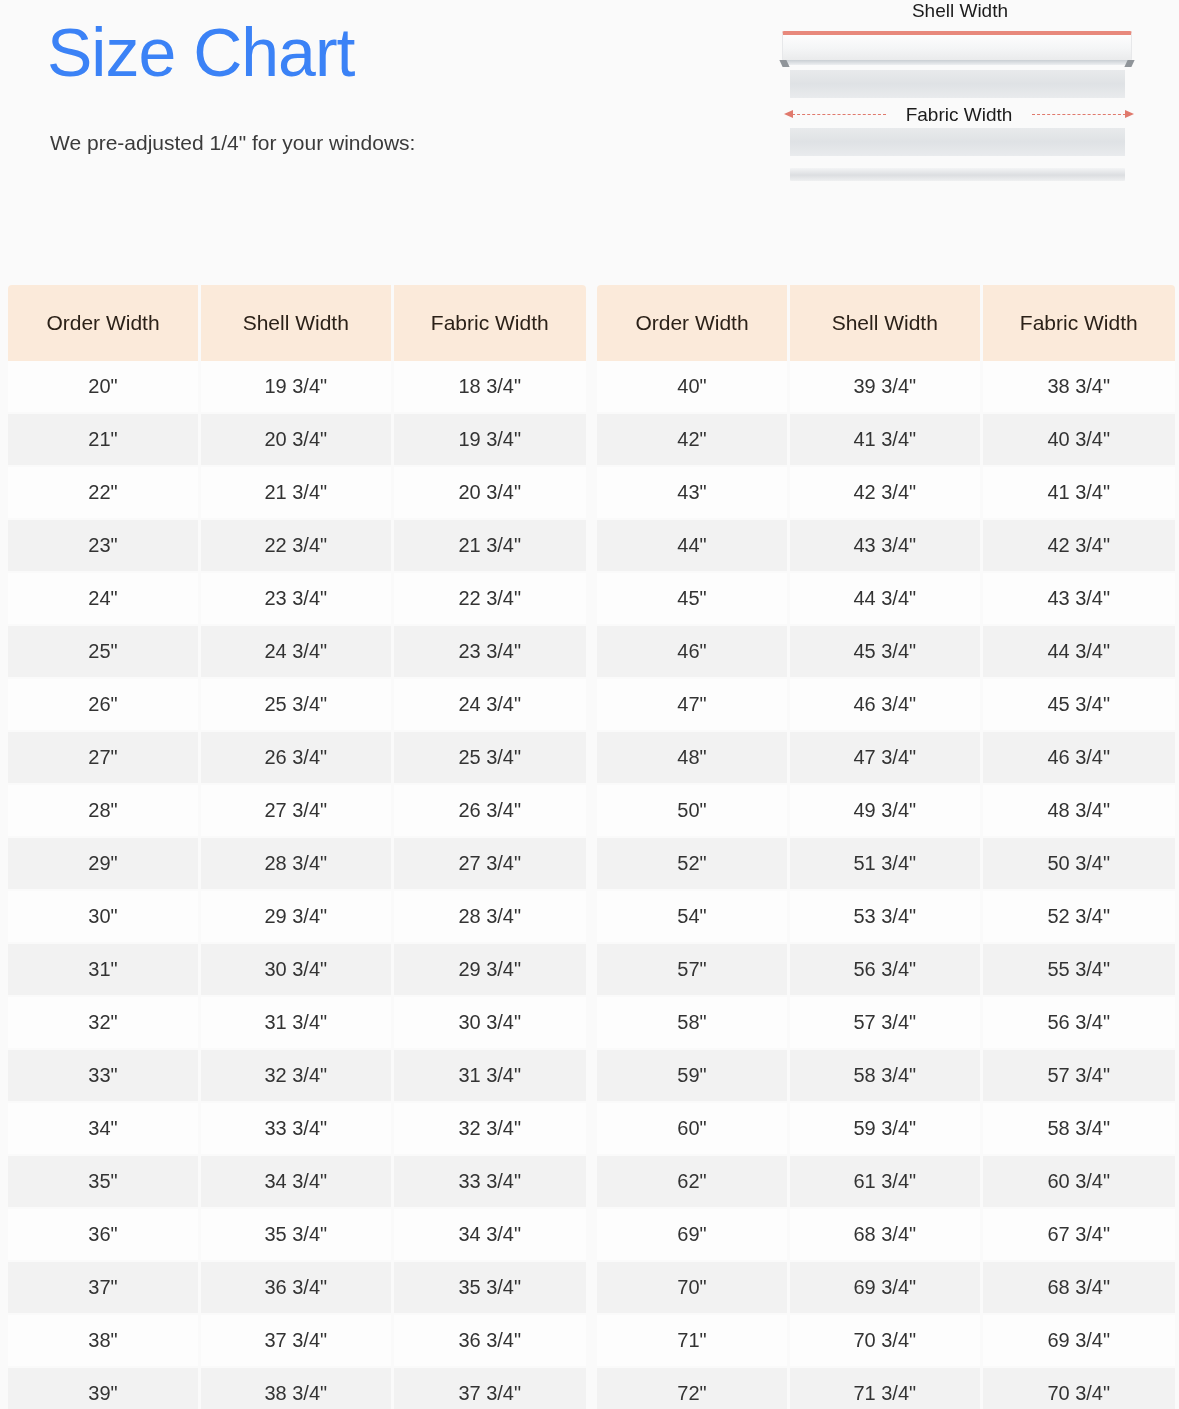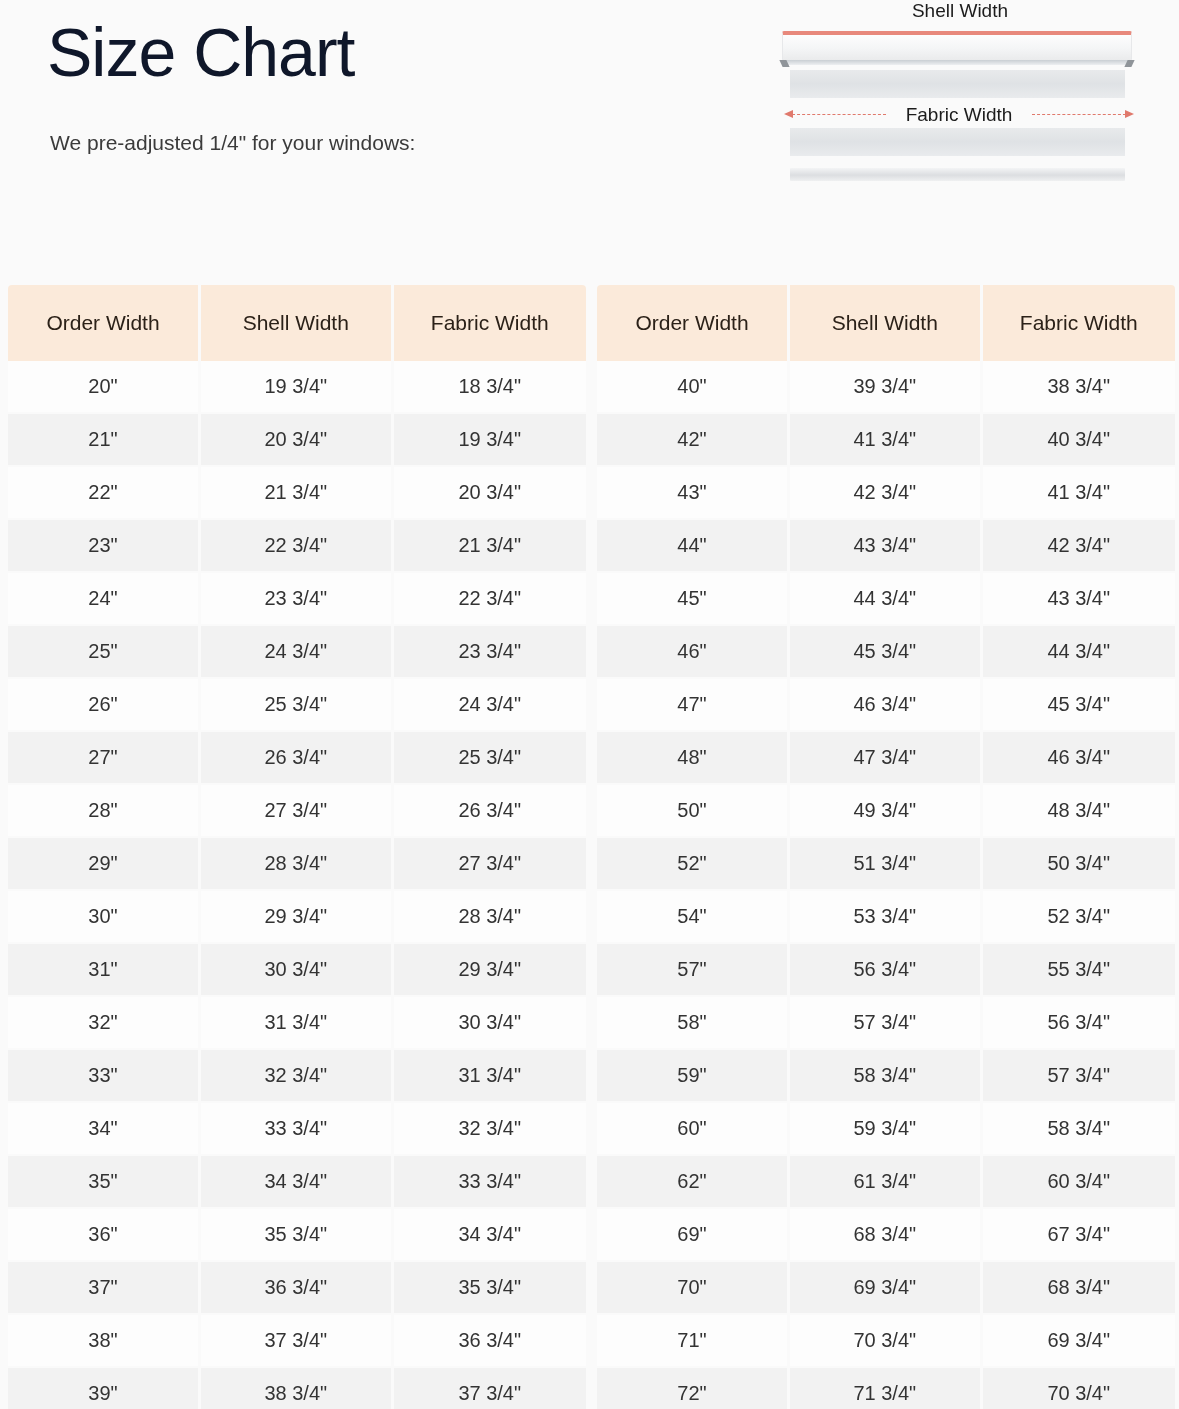--- a/index.html
+++ b/index.html
@@ -15,21 +15,21 @@
     background:#FAFAFA;
   }
 
   
   #header-area { position:absolute; left:0; top:0; width:1179px; height:240px; }
 
   #page-title {
     position:absolute; left:47px; top:14px;
     font-size:68px; line-height:76px;
     font-weight:400; letter-spacing:-1px;
-    color:#0f172a;
+    color:#3b82f6;
   }
   #subtitle-block {
     position:absolute; left:50px; top:126px;
     font-size:21px; line-height:34px;
     color:#3B3B3B; font-weight:400;
   }
   .subtitle-line { display:block; white-space:nowrap; }
 
   
   #diagram { position:absolute; left:770px; top:0px; width:380px; height:205px; }

